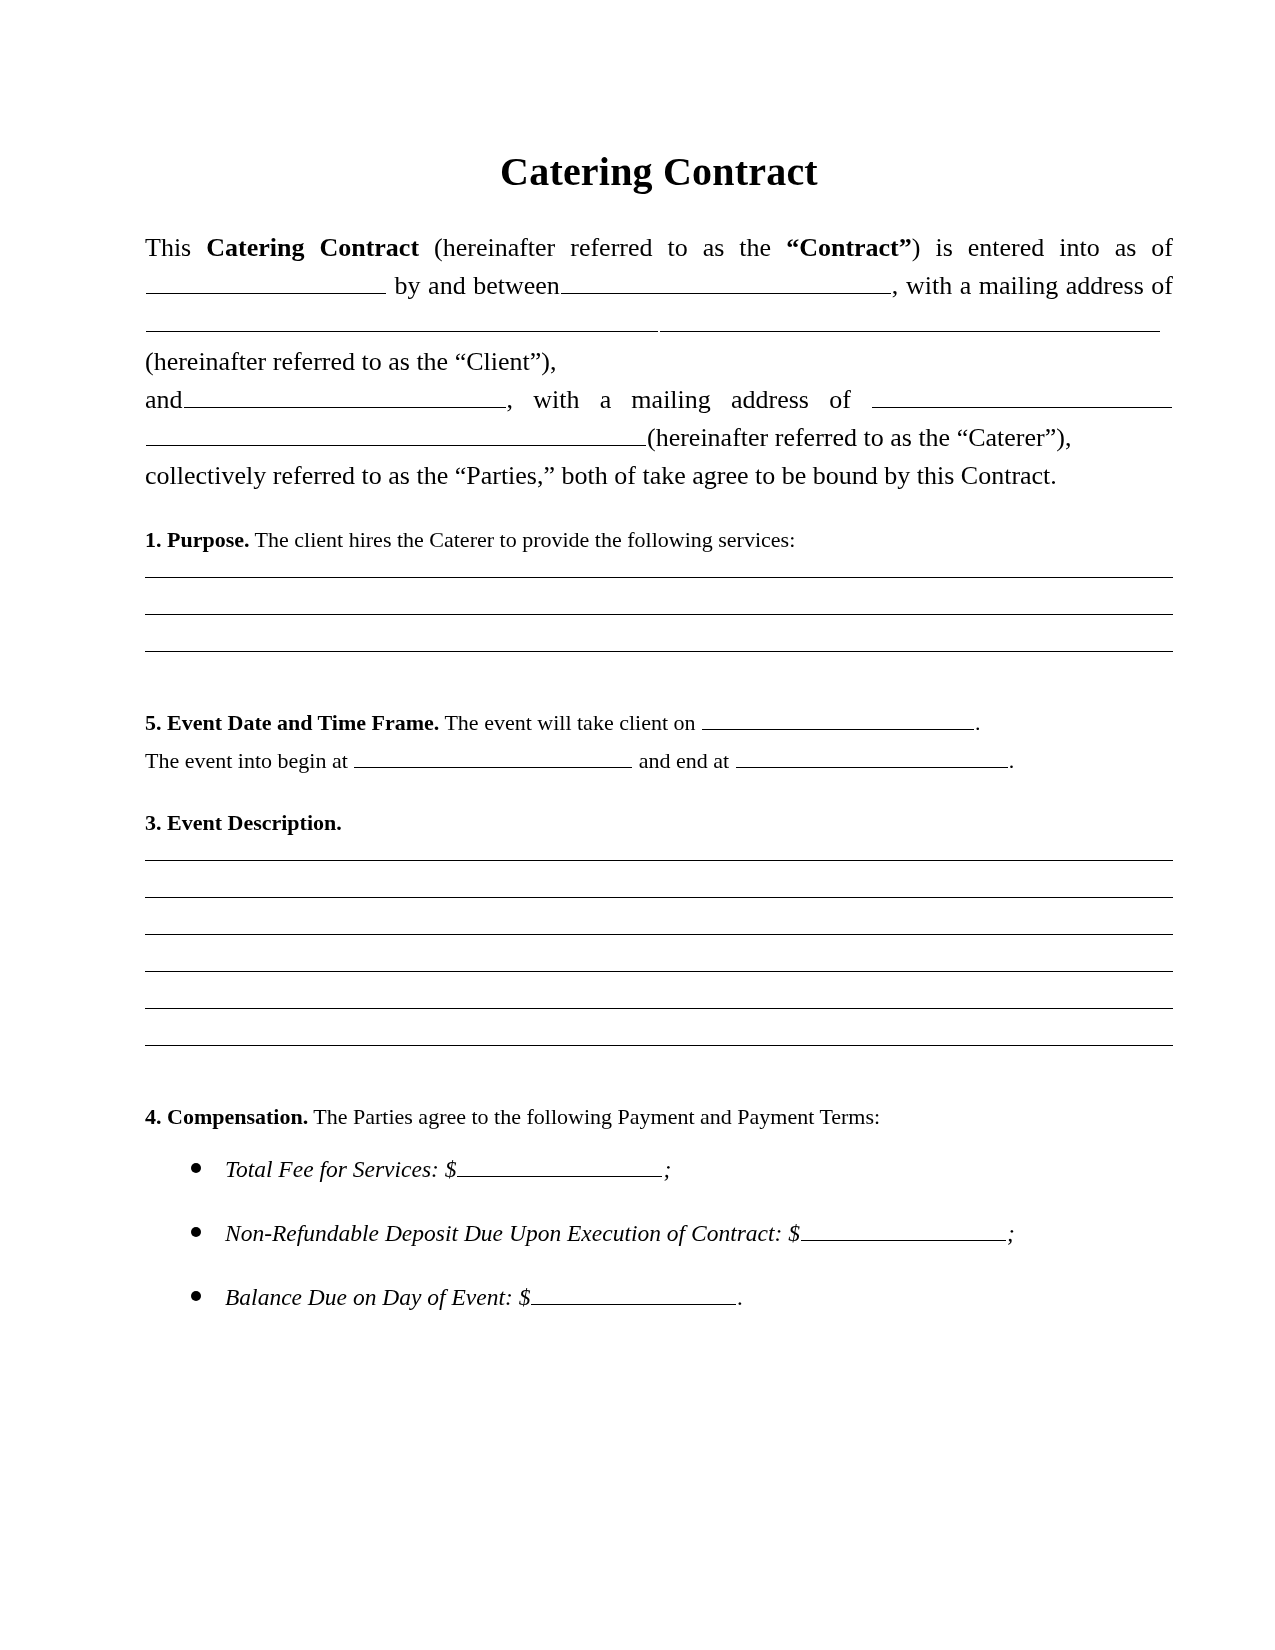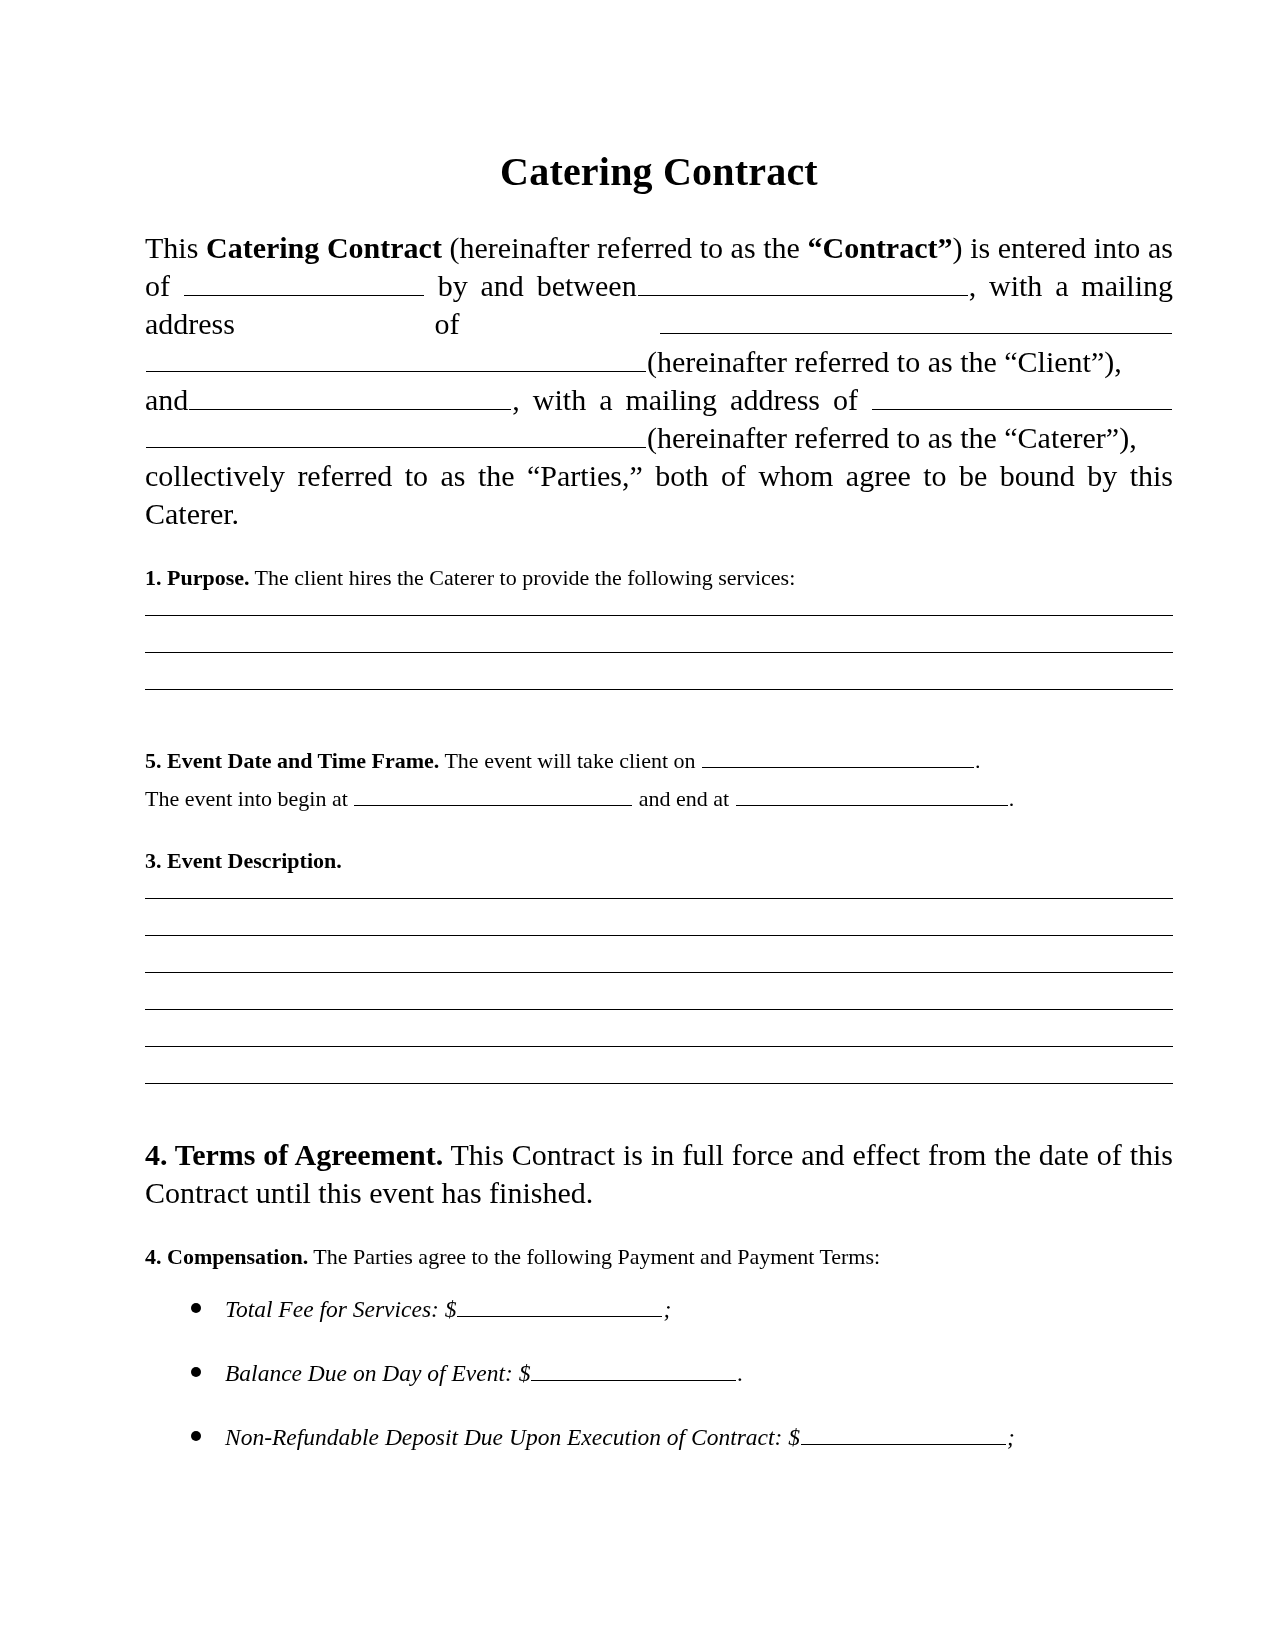--- a/index.html
+++ b/index.html
@@ -22,21 +22,21 @@
   }
   .doc-title {
     text-align: center;
     font-size: 40px;
     font-weight: bold;
     letter-spacing: 0.2px;
     margin: 28px 0 34px 0;
     font-family: "Liberation Serif", "DejaVu Serif", serif;
   }
   .para {
-    font-size: 30px;
+    font-size: 26px;
     line-height: 38px;
     text-align: justify;
     margin: 0 0 26px 0;
   }
   .para.intro {
     text-align: justify;
     text-justify: inter-word;
   }
   b, .bold { font-weight: bold; }
 
@@ -103,21 +103,21 @@
 </head>
 <body>
 
 <div class="page">
 
   <h1 class="doc-title">Catering Contract</h1>
 
   <p class="para intro">
     <span>This </span><b>Catering Contract</b><span> (hereinafter referred to as the </span><b>“Contract”</b><span>) is entered into as of </span><span class="blank b-w240"></span><span> by and between</span><span class="blank b-w330"></span><span>, with a mailing address of </span><span class="blank b-w510"></span><span class="blank b-w500"></span><span>(hereinafter referred to as  the “Client”),</span><br>
     <span>and</span><span class="blank b-w320"></span><span>, with a mailing address  of </span><span class="blank b-w300"></span><span class="blank b-w500"></span><span>(hereinafter referred to as  the “Caterer”),</span><br>
-    <span>collectively referred to as the “Parties,” both of whom agree to be bound by this Caterer.</span>
+    <span>collectively referred to as the “Parties,” both of take agree to be bound by this Contract.</span>
   </p>
 
   <p class="section-head">
     <b>1. Purpose.</b><span> The client hires the Caterer to provide the following services:</span>
   </p>
 
   <div class="lines">
     <div class="rule"></div>
     <div class="rule"></div>
     <div class="rule"></div>
@@ -140,33 +140,30 @@
     <div class="rule"></div>
     <div class="rule"></div>
     <div class="rule"></div>
     <div class="rule"></div>
     <div class="rule"></div>
     <div class="rule"></div>
   </div>
 
   <div class="gap-m"></div>
 
-  <p class="para">
-    <b>4.  Terms of Agreement.</b><span> This Contract is in full force and effect from the date of this Contract until this event has finished.</span>
-  </p>
 
   <p class="section-head">
     <b>4. Compensation.</b><span> The Parties agree to the following Payment and Payment Terms:</span>
   </p>
 
   <ul class="terms">
     <li>
       <span class="dot"></span><span>Total Fee for Services: $</span><span class="blank b-w200"></span><span>;</span>
     </li>
     <li>
-      <span class="dot"></span><span>Balance Due on Day of Event: $</span><span class="blank b-w200"></span><span>.</span>
+      <span class="dot"></span><span>Non-Refundable Deposit Due Upon Execution of Contract: $</span><span class="blank b-w200"></span><span>;</span>
     </li>
     <li>
-      <span class="dot"></span><span>Non-Refundable Deposit Due Upon Execution of Contract: $</span><span class="blank b-w200"></span><span>;</span>
+      <span class="dot"></span><span>Balance Due on Day of Event: $</span><span class="blank b-w200"></span><span>.</span>
     </li>
   </ul>
 
 </div>
 
 </body></html>

